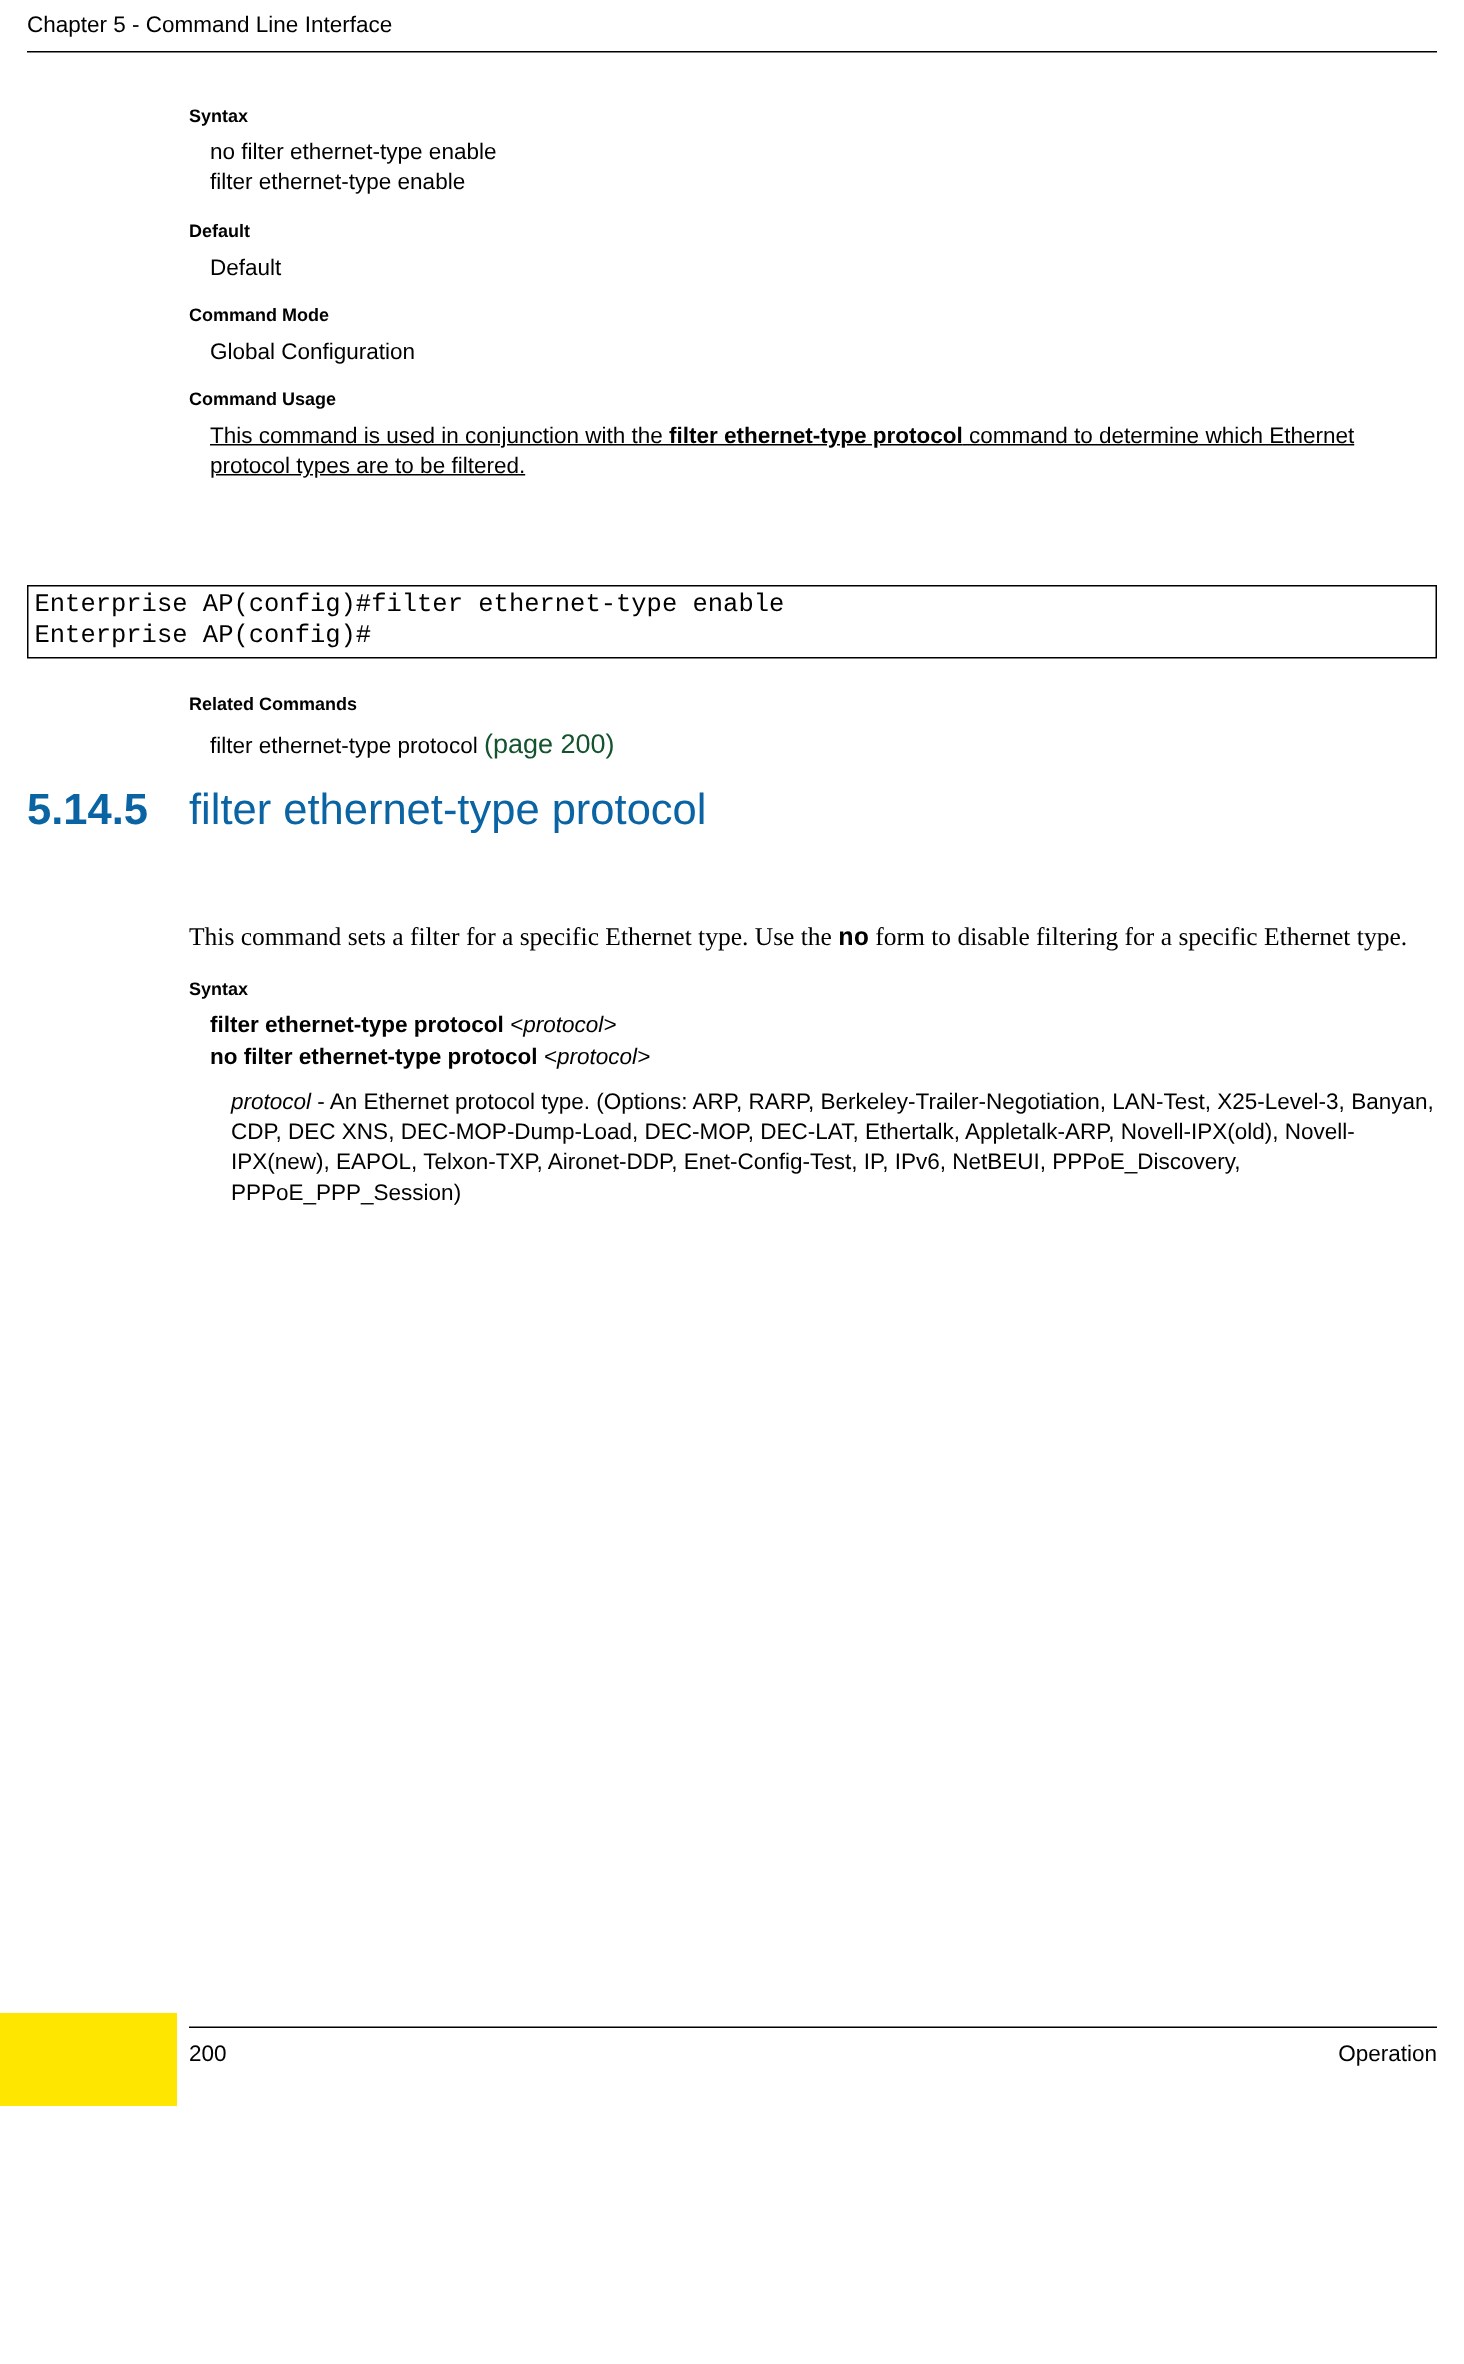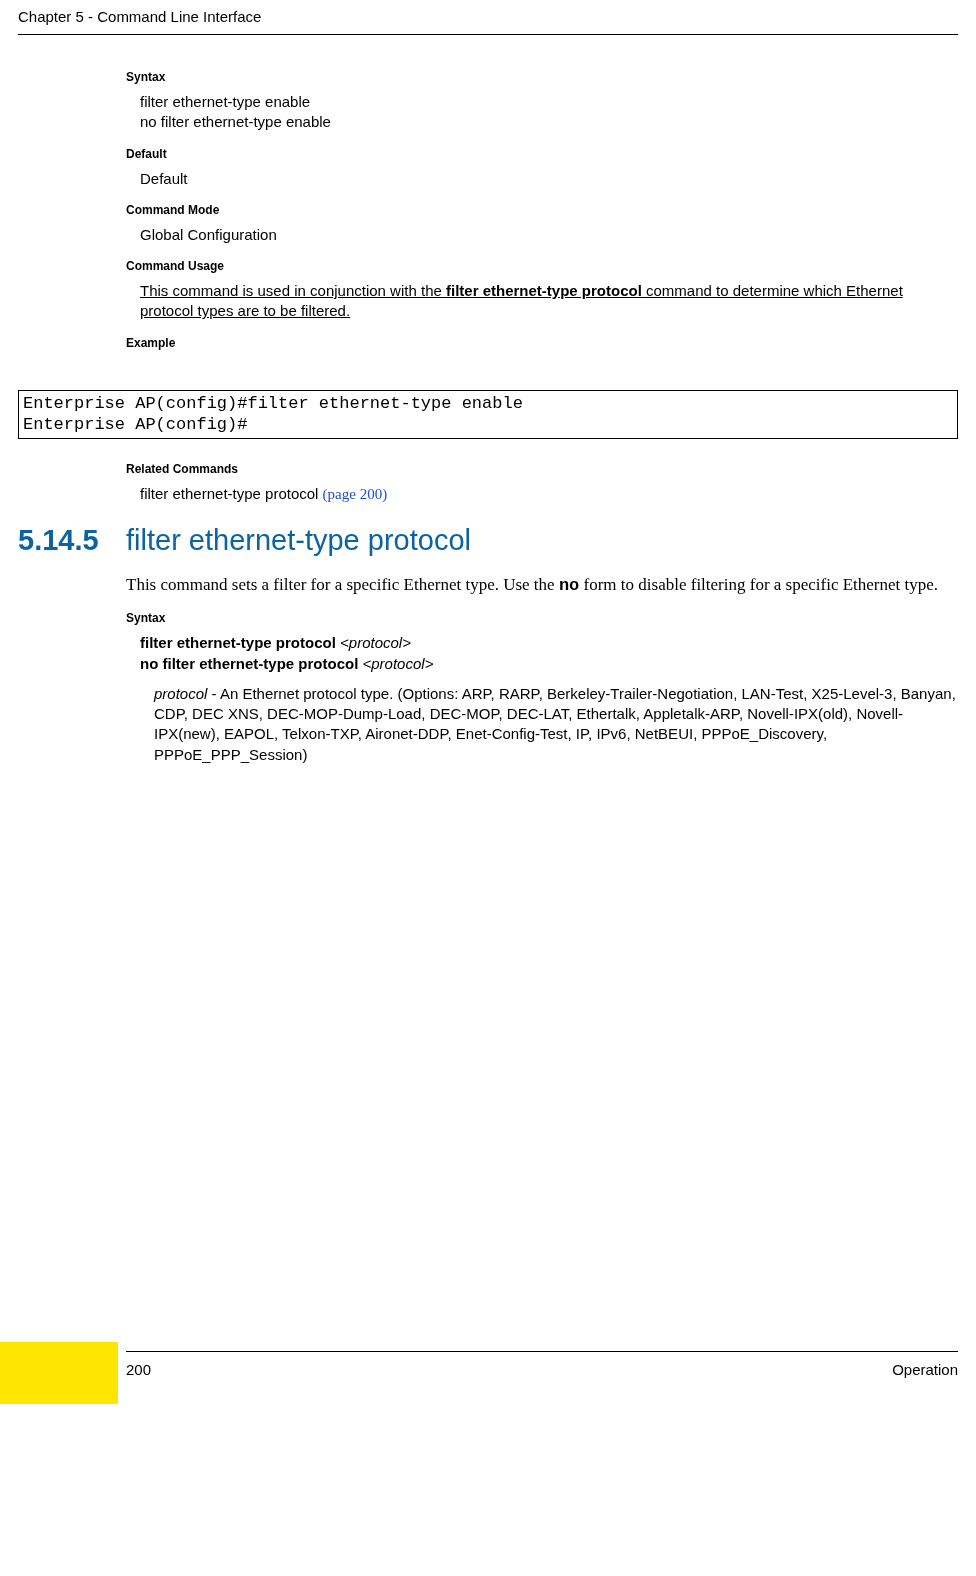--- a/index.html
+++ b/index.html
@@ -73,28 +73,29 @@
     position: absolute;
     left: 126px;
     font-family: "Trebuchet MS", Verdana, Arial, sans-serif;
     color: #0a64a4;
     font-size: 29px;
   }
   .body-serif {
     font-family: Georgia, "Times New Roman", serif;
     font-size: 17px;
     line-height: 1.55;
+    margin-top: 40px;
   }
   .italic { font-style: italic; }
   .bold { font-weight: bold; }
   .monobold { font-family: "Courier New", Courier, monospace; font-weight: bold; }
   .link-blue {
-    color: #1d4ed8;
-    font-family: Liberation Serif, serif;
-    font-size: 15px;
+    color: #14532d;
+    font-family: Liberation Sans, sans-serif;
+    font-size: 18px;
   }
   .opts {
     margin-left: 28px;
     font-size: 15px;
     line-height: 1.35;
   }
   .footer-rule {
     position: absolute;
     left: 126px;
     right: 18px;
@@ -127,35 +128,34 @@
 <body>
 
 <div class="page">
 
   <div class="running-head">Chapter 5 - Command Line Interface</div>
   <div class="top-rule"></div>
 
   <div class="content">
 
     <div class="label-bold" style="margin-top:6px;">Syntax</div>
+    <div class="indent1">no filter ethernet-type enable</div>
     <div class="indent1">filter ethernet-type enable</div>
-    <div class="indent1">no filter ethernet-type enable</div>
 
     <div class="label-bold">Default</div>
     <div class="indent1">Default</div>
 
     <div class="label-bold">Command Mode</div>
     <div class="indent1">Global Configuration</div>
 
     <div class="label-bold">Command Usage</div>
     <div class="indent1 usage-text">
       <span>This command is used in conjunction with the </span><span class="bold">filter ethernet-type protocol</span><span> command to determine which Ethernet protocol types are to be filtered.</span>
     </div>
 
-    <div class="label-bold">Example</div>
   </div>
 
   <div class="code-box" style="top:390px;">Enterprise AP(config)#filter ethernet-type enable
 Enterprise AP(config)#</div>
 
   <div style="position:absolute; top:448px; left:126px; width:832px;">
     <div class="label-bold">Related Commands</div>
     <div class="indent1">
       <span>filter ethernet-type protocol </span><span class="link-blue">(page 200)</span>
     </div>

